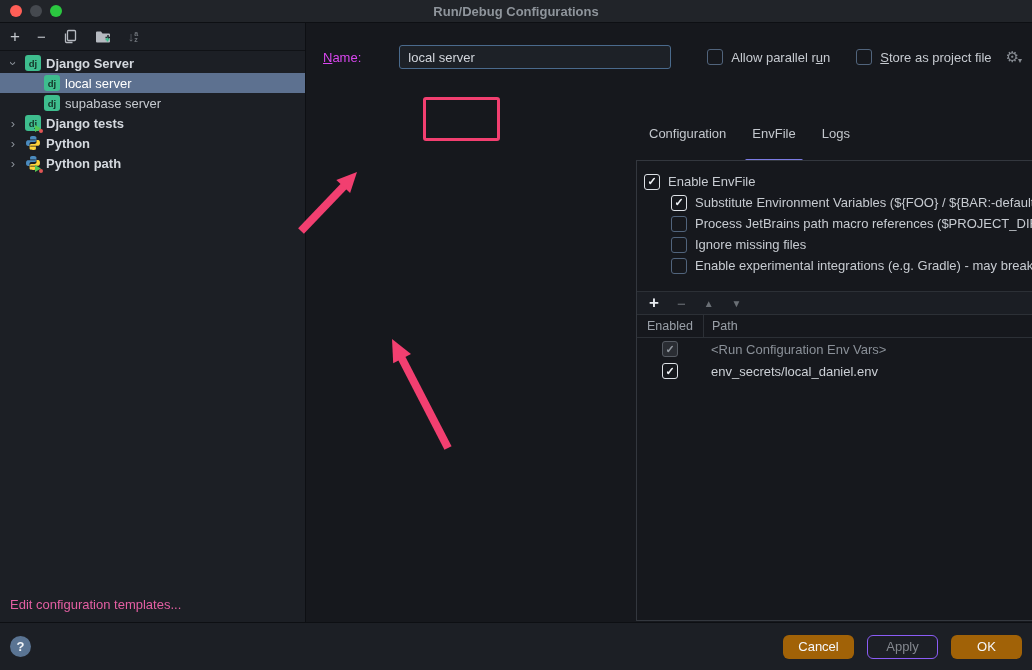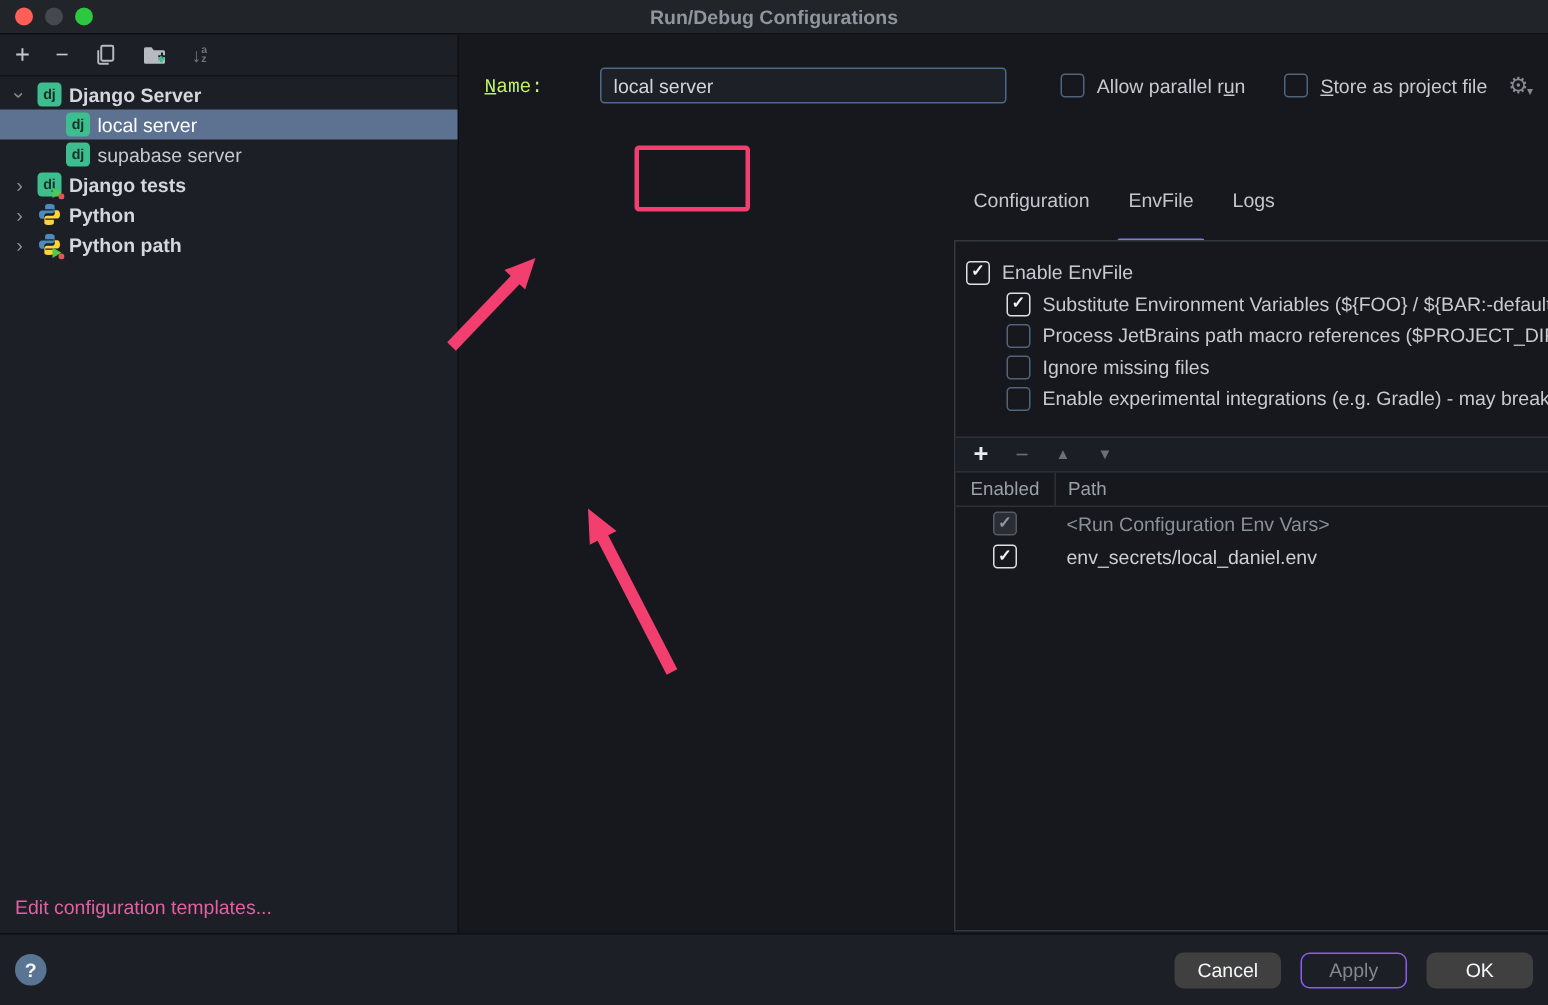--- a/index.html
+++ b/index.html
@@ -42,21 +42,21 @@
   .test-ov { position:absolute; right:-2px; bottom:-2px; width:9px; height:9px; }
 
   .side-spacer { flex:1; }
   .edit-templates { color:#e45fa3; padding:0 0 10px 10px; cursor:pointer; }
 
   .main { flex:1; position:relative; background:#16181d; }
 
   
   .name-row { position:absolute; left:17px; top:22px; right:10px; display:flex; align-items:center; }
   .mn { text-decoration:underline; }
-  .name-label { color:#bef264;font-family:Liberation Mono, monospace; }
+  .name-label { color:#d946ef; }
   .name-input { margin-left:38px; width:292px; height:24px; background:#1d2127; border:1px solid #4a6a8c;
                 border-radius:3px; color:#d2d6dc; font-size:13px; font-family:"Liberation Sans",sans-serif; padding:0 8px; outline:none; }
   .top-cb { display:flex; align-items:center; gap:8px; white-space:nowrap; }
   .top-cb1 { margin-left:36px;justify-content:space-between; }
   .top-cb2 { margin-left:26px; }
   .gear { color:#868b92; font-size:15px; margin-left:6px; display:flex; align-items:center; }
   .gear .drop { font-size:8px; color:#868b92; margin-left:-1px; margin-top:6px; }
 
   
   .cb { width:16px; height:16px; border:1.5px solid #51647c; border-radius:3px; flex:0 0 auto;
@@ -96,21 +96,21 @@
   .tbl-row.dim-row .path { color:#8a9098; }
 
   
   .footer { height:48px; background:#1c1f25; border-top:1px solid #0d0f13; display:flex; align-items:center;
             padding:0 10px; flex:0 0 auto; }
   .help { width:21px; height:21px; border-radius:50%; background:#5a7493; color:#f2f5f8; font-weight:bold;
           display:flex; align-items:center; justify-content:center; font-size:13px; }
   .footer .grow { flex:1; }
   .btn { height:24px; min-width:71px; border-radius:6px; font-size:13px; font-family:"Liberation Sans",sans-serif;
          display:flex; align-items:center; justify-content:center; padding:0 14px; margin-left:13px; cursor:default; }
-  .btn.filled { background:#404040; color:#f5f7fa; border:none; }
+  .btn.filled { background:#a16207; color:#f5f7fa; border:none; }
   .btn.ghost { background:transparent; border:1px solid #8b5cf6; color:#83878e; }
 
   
   .anno-box { position:absolute; left:423px; top:97px; width:77px; height:44px; border:3px solid #f23f70;
               border-radius:3px; pointer-events:none; z-index:50; }
   .anno-svg { position:absolute; left:0; top:0; width:1032px; height:670px; pointer-events:none; z-index:50; }
 </style>
 </head>
 <body>
 

